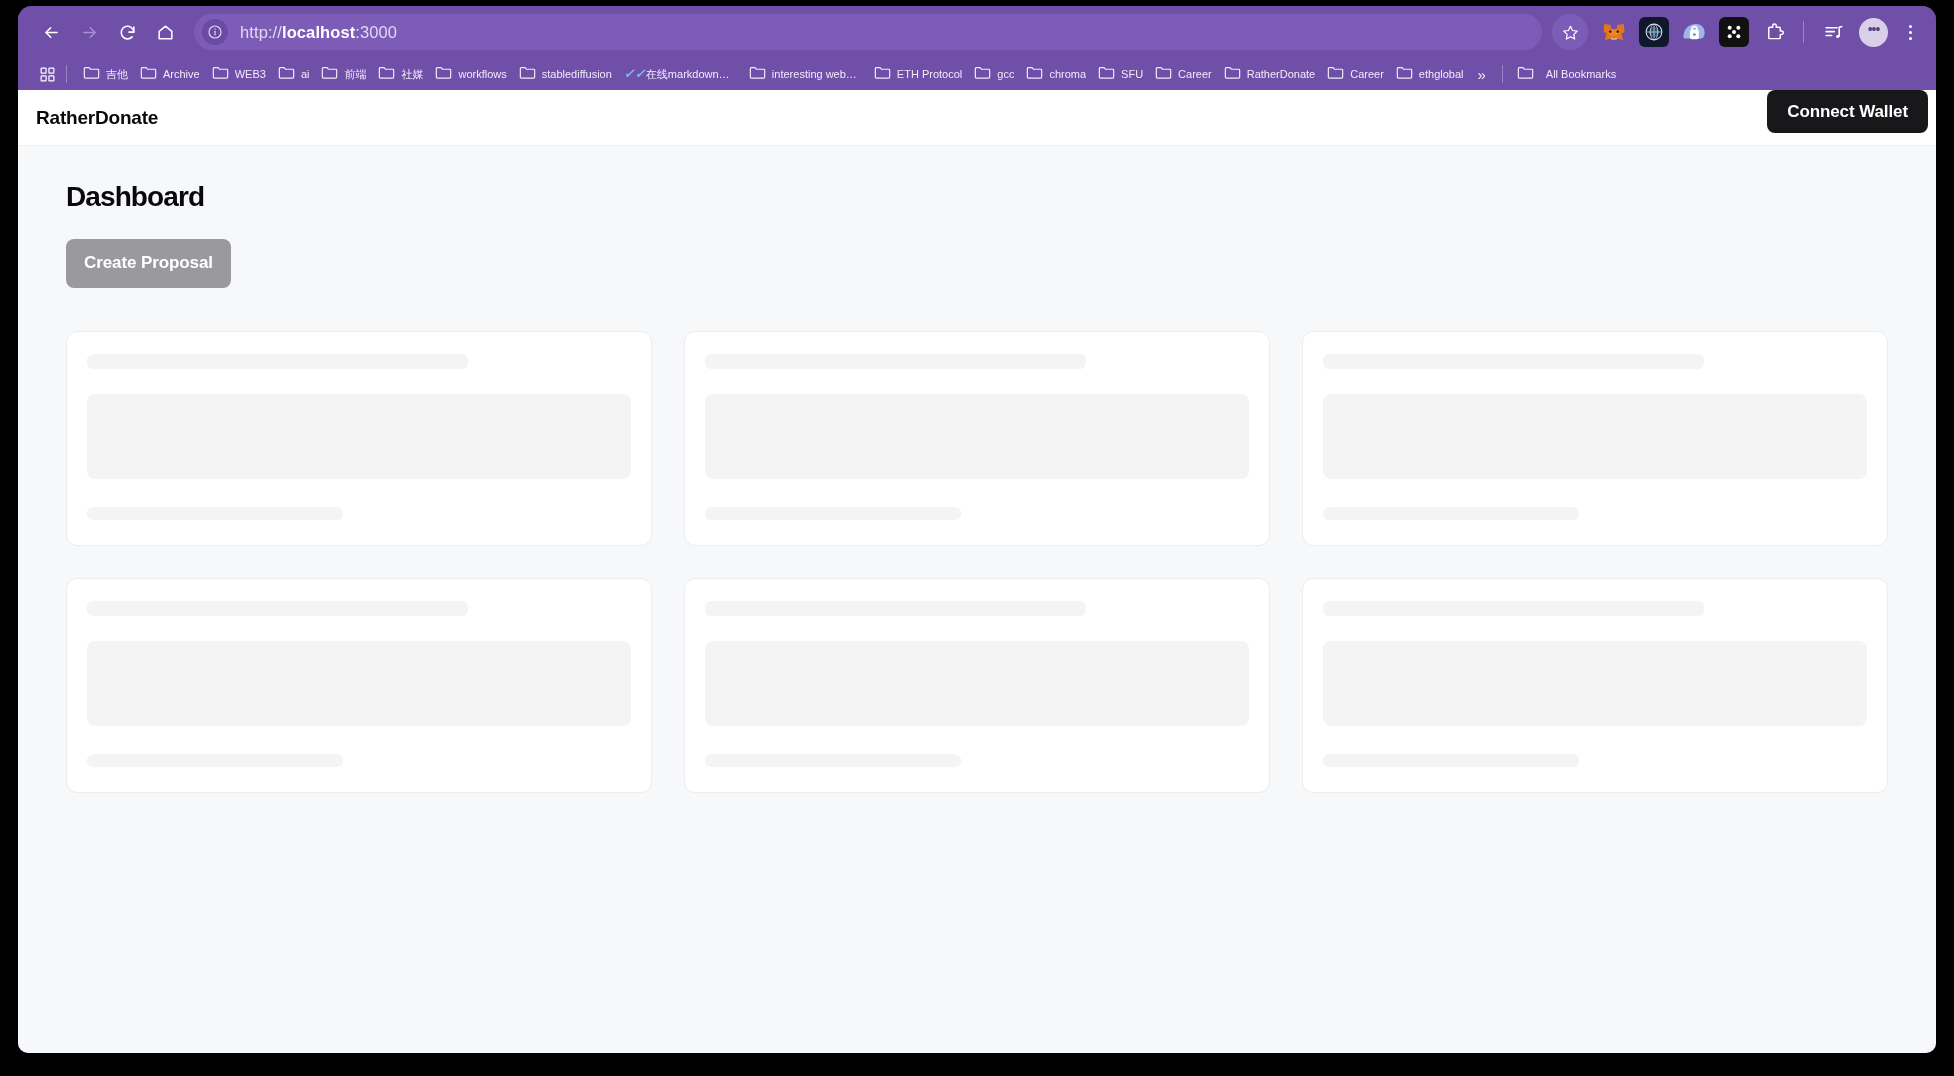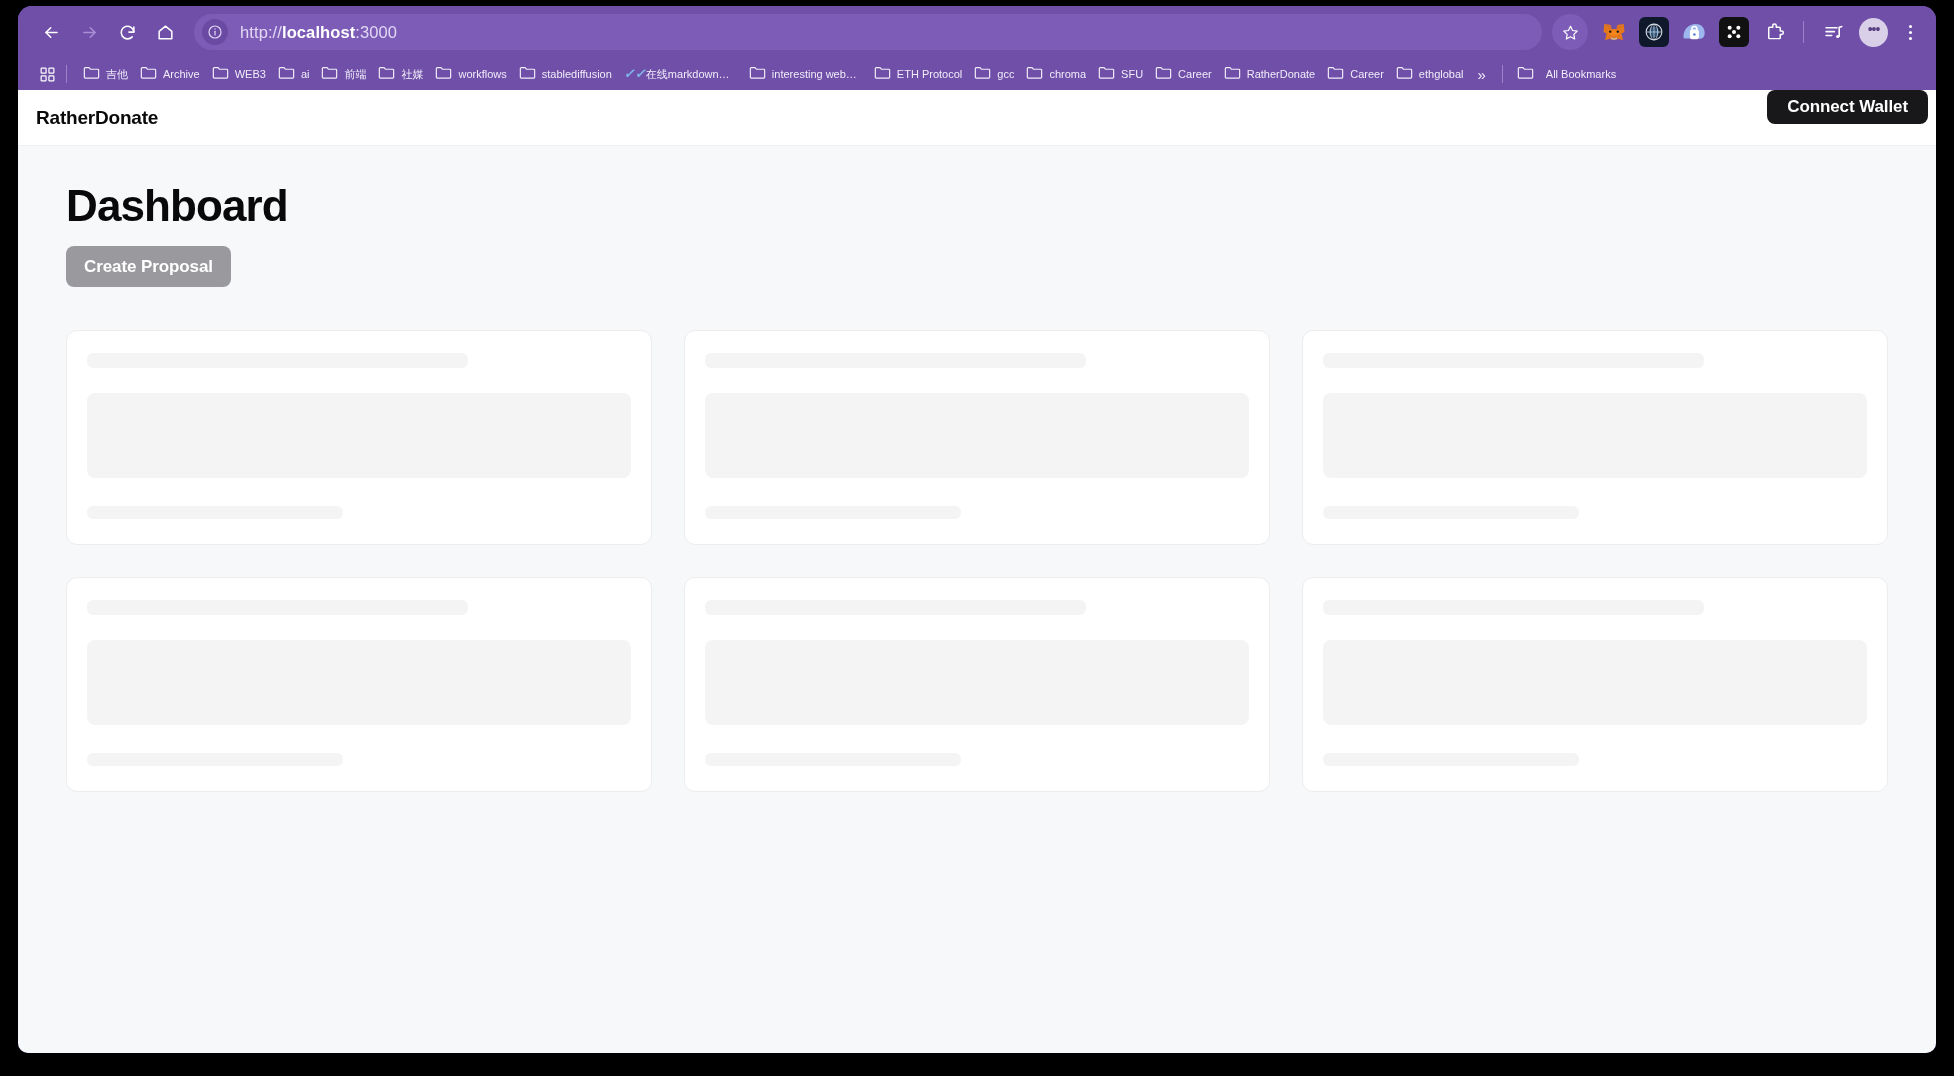--- a/index.html
+++ b/index.html
@@ -215,48 +215,48 @@
   #brand {
     font-size: 19px;
     font-weight: 700;
     color: #0a0a0a;
     letter-spacing: -.2px;
   }
   #connect-wallet {
     position: absolute;
     right: 8px;
     top: 0px;
-    height: 34px;
+    height: 43px;
     padding: 0 20px;
     background: #18181b;
     color: #ffffff;
     font-size: 17px;
     font-weight: 700;
     border: none;
     border-radius: 8px;
     display: flex;
     align-items: center;
     font-family: "Liberation Sans", sans-serif;
     letter-spacing: -.1px;
   }
 
   
   #main {
     padding: 36px 48px 0 48px;
   }
   #page-title {
-    font-size: 44px;
+    font-size: 28px;
     font-weight: 700;
     color: #09090b;
     letter-spacing: -.9px;
     line-height: 1.1;
   }
   #create-proposal {
-    margin-top: 16px;
-    height: 41px;
+    margin-top: 26px;
+    height: 49px;
     padding: 0 18px;
     background: #9a9a9e;
     color: #ffffff;
     font-size: 17px;
     font-weight: 700;
     border: none;
     border-radius: 8px;
     font-family: "Liberation Sans", sans-serif;
     letter-spacing: -.1px;
     cursor: default;

